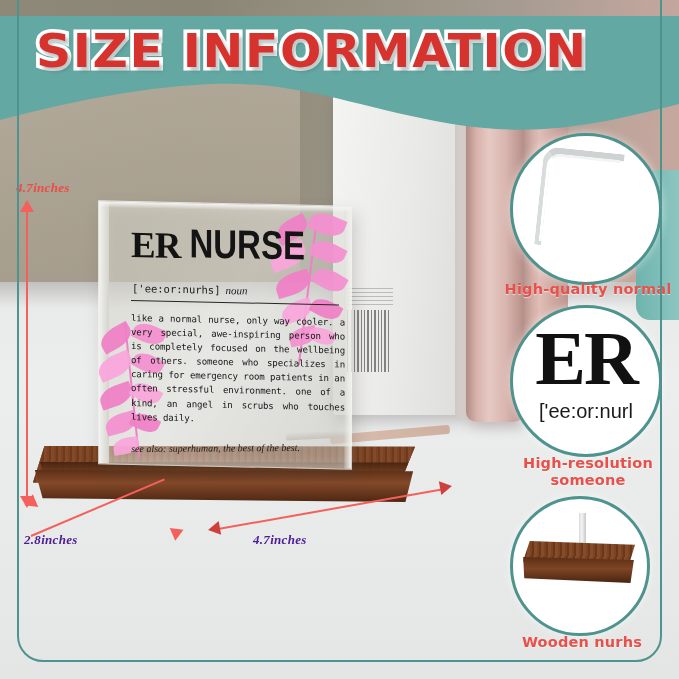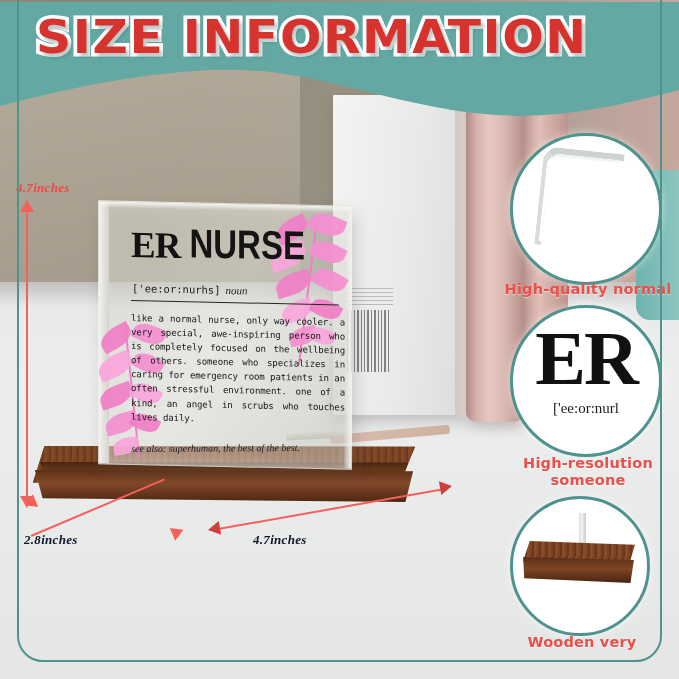--- a/index.html
+++ b/index.html
@@ -157,39 +157,39 @@
     position:absolute;left:18px;top:228px;width:220px;
     font-family:"Liberation Serif",serif;font-style:italic;font-size:10px;
     color:#1c1c1c;transform:rotate(-1.6deg);
   }
   .plaque-post{
     position:absolute;left:286px;top:432px;width:62px;height:7px;
     background:linear-gradient(180deg,#e6e5e0,#bdbcb5);transform:rotate(-3deg);
   }
 
   
-  .header-band{position:absolute;left:0;top:2px;width:545px;height:135px;}
+  .header-band{position:absolute;left:0;top:16px;width:545px;height:135px;}
   .header-title{
     position:absolute;left:36px;top:8px;
     font-family:"DejaVu Sans",sans-serif;font-weight:bold;
     font-size:46px;letter-spacing:1.5px;color:#d6332f;
     -webkit-text-stroke:7px #ffffff;paint-order:stroke fill;
     text-shadow:3px 4px 3px rgba(60,90,88,.33);
     transform:scaleX(1.06);transform-origin:left center;
     white-space:nowrap;
   }
 
   
   .dim-line{position:absolute;background:#f4605c;}
   .dim-label{
     position:absolute;color:#ef4b46;font-family:"Liberation Serif",serif;
     font-style:italic;font-weight:bold;font-size:13px;white-space:nowrap;
     letter-spacing:.3px;
   }
-  .dim-label.dark{color:#0f172a;}
+  .dim-label.dark{color:#4c1d95;}
   .arrow-head{position:absolute;width:0;height:0;}
 
   
   .callout{position:absolute;}
   .c-circle{
     position:absolute;border-radius:50%;
     border:3px solid #4e938e;background:#ffffff;overflow:hidden;
     box-shadow:0 0 10px rgba(255,255,255,.55);
   }
   .c-label{
@@ -211,21 +211,21 @@
     border-top-left-radius:14px;transform:rotate(6deg);
   }
   
   .zoom-er{
     position:absolute;left:0;right:0;top:12px;text-align:center;
     font-family:"Liberation Serif",serif;font-weight:bold;font-size:76px;
     color:#111;line-height:1;letter-spacing:-2px;
   }
   .zoom-ph{
     position:absolute;left:0;right:0;top:92px;text-align:center;
-    font-family:Liberation Serif, serif;font-size:15px;color:#1a1a1a;
+    font-family:Liberation Sans, sans-serif;font-size:20px;color:#1a1a1a;
     overflow:hidden;white-space:nowrap;
   }
   
   .mini-wood-top{
     position:absolute;left:10px;top:42px;width:112px;height:26px;
     background:repeating-linear-gradient(92deg,#7a4322 0 2px,#6a3819 2px 4px,#854b2a 4px 7px);
     clip-path:polygon(6% 0,100% 14%,94% 100%,0 78%);
   }
   .mini-wood-front{
     position:absolute;left:9px;top:58px;width:113px;height:26px;
@@ -359,17 +359,17 @@
     </div>
     <div class="c-label" style="left:-12px;top:150px;width:184px;">High-resolution someone</div>
   </div>
 
   <div class="callout" style="left:508px;top:496px;width:160px;height:175px;">
     <div class="c-circle" style="left:2px;top:0;width:134px;height:134px;">
       <div class="mini-post"></div>
       <div class="mini-wood-top"></div>
       <div class="mini-wood-front"></div>
     </div>
-    <div class="c-label" style="left:-12px;top:138px;width:172px;">Wooden very</div>
+    <div class="c-label" style="left:-12px;top:138px;width:172px;">Wooden nurhs</div>
   </div>
 
   <div class="frame"></div>
 </div>
 
 </body></html>

